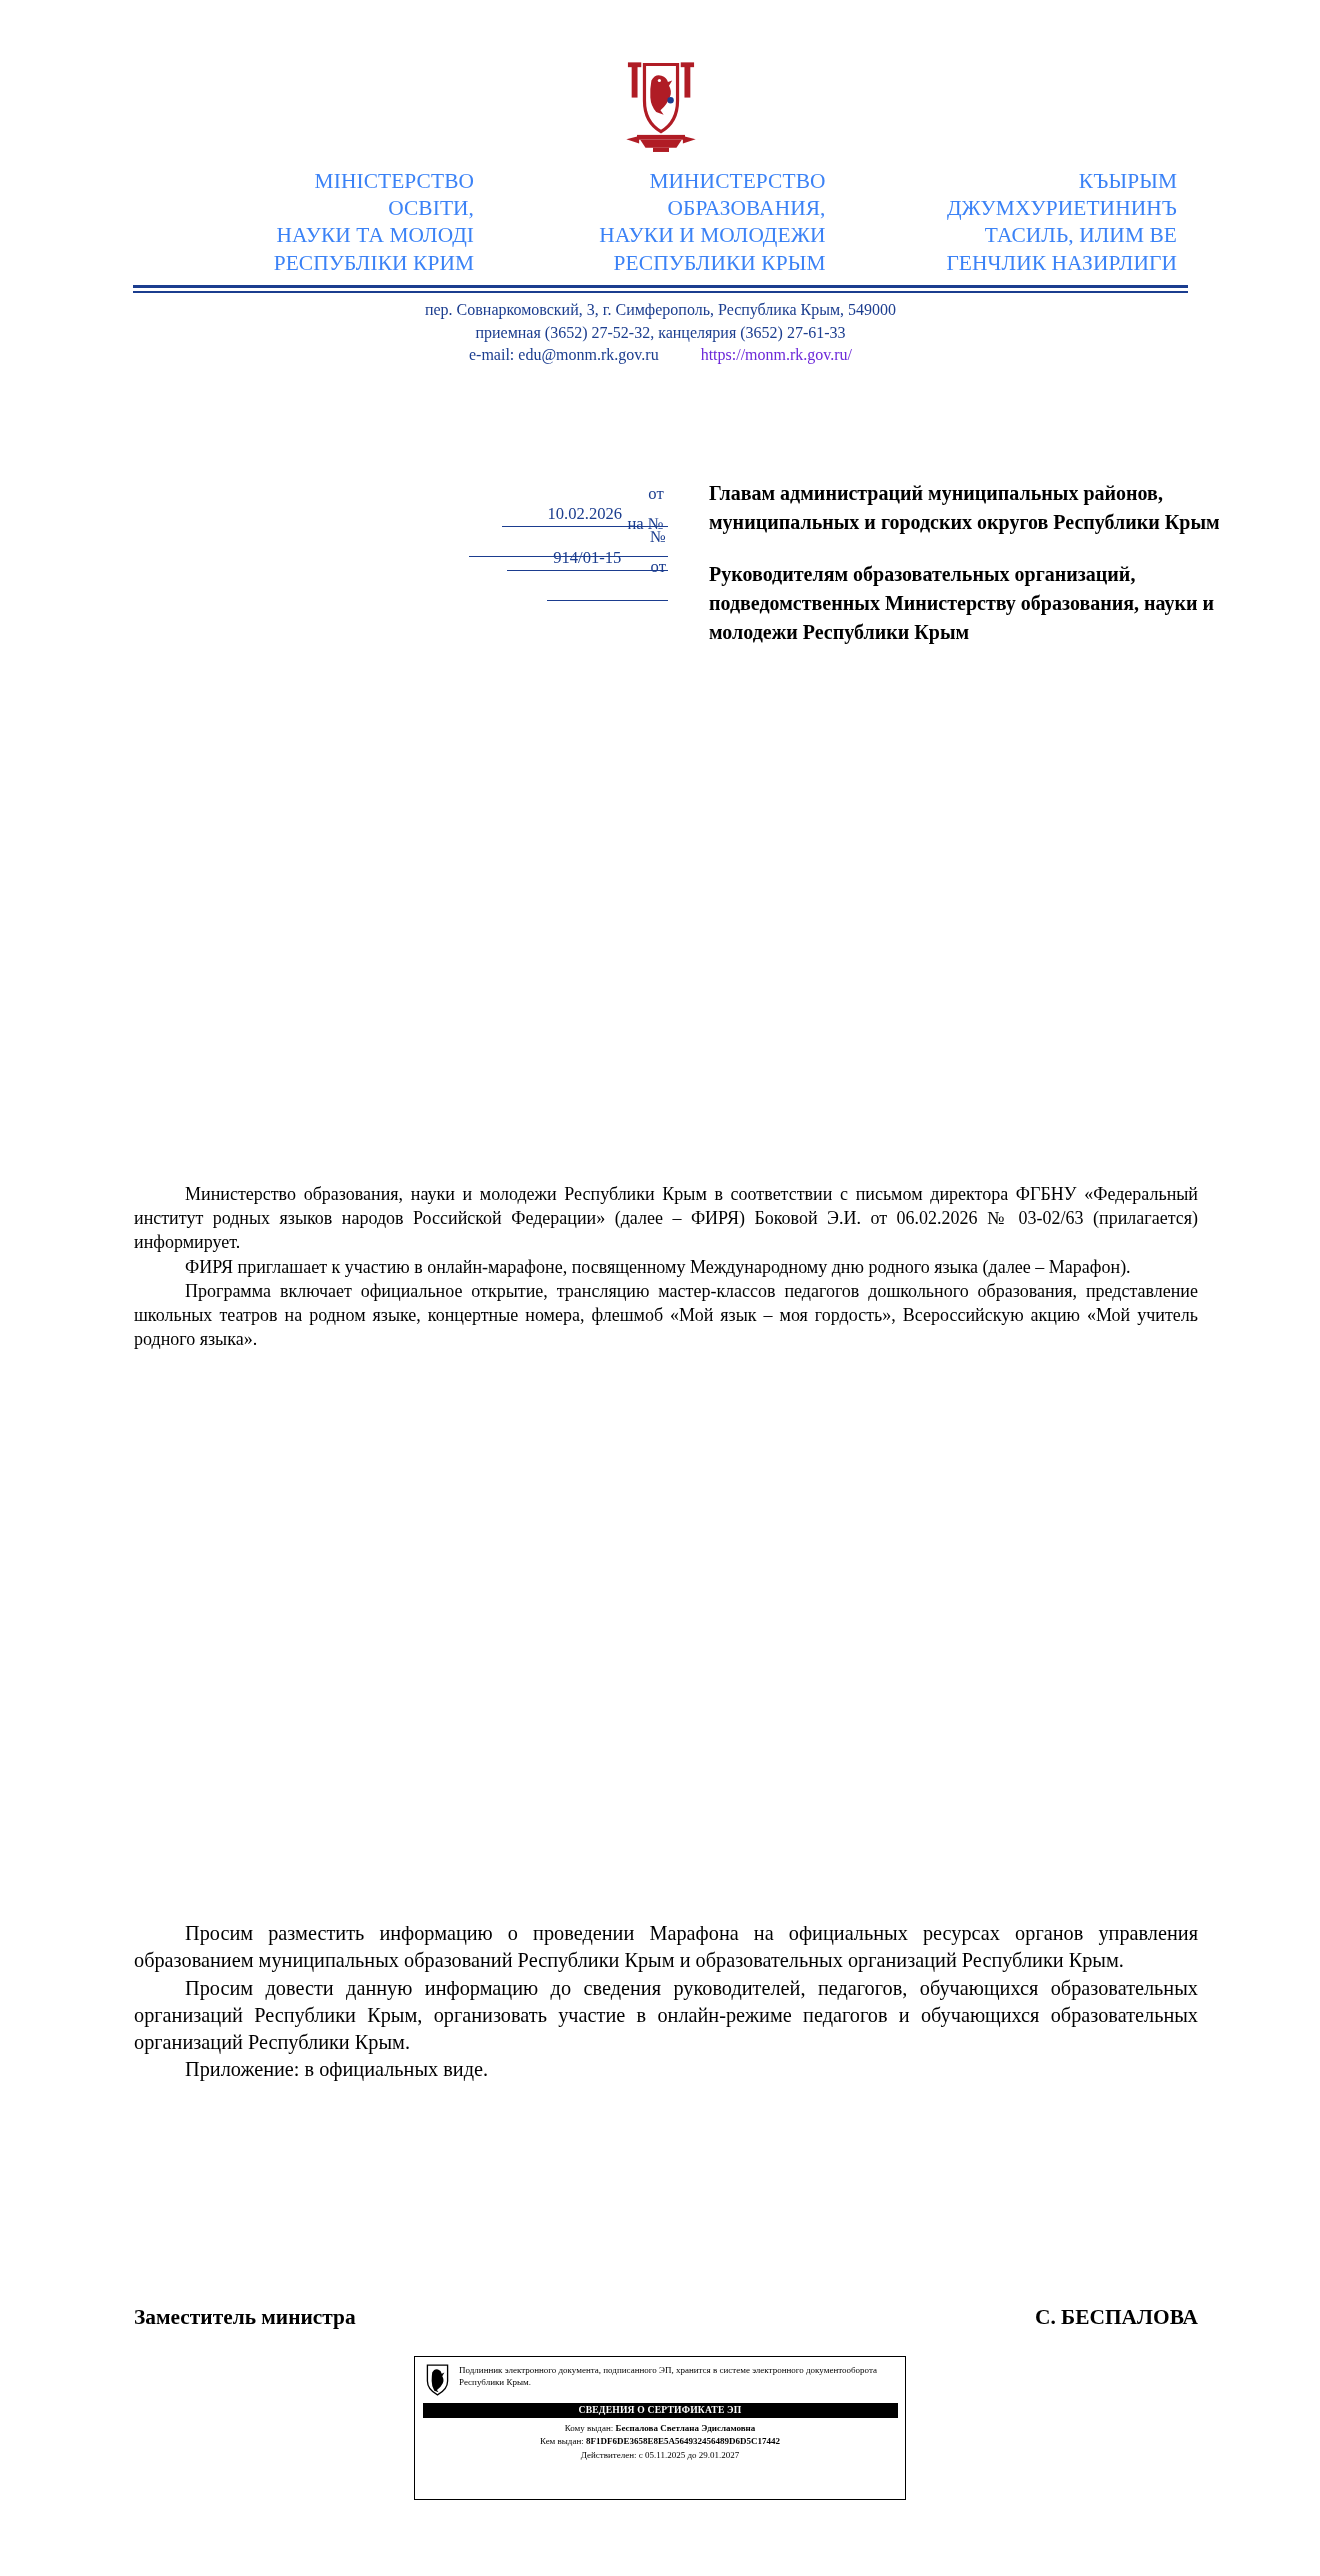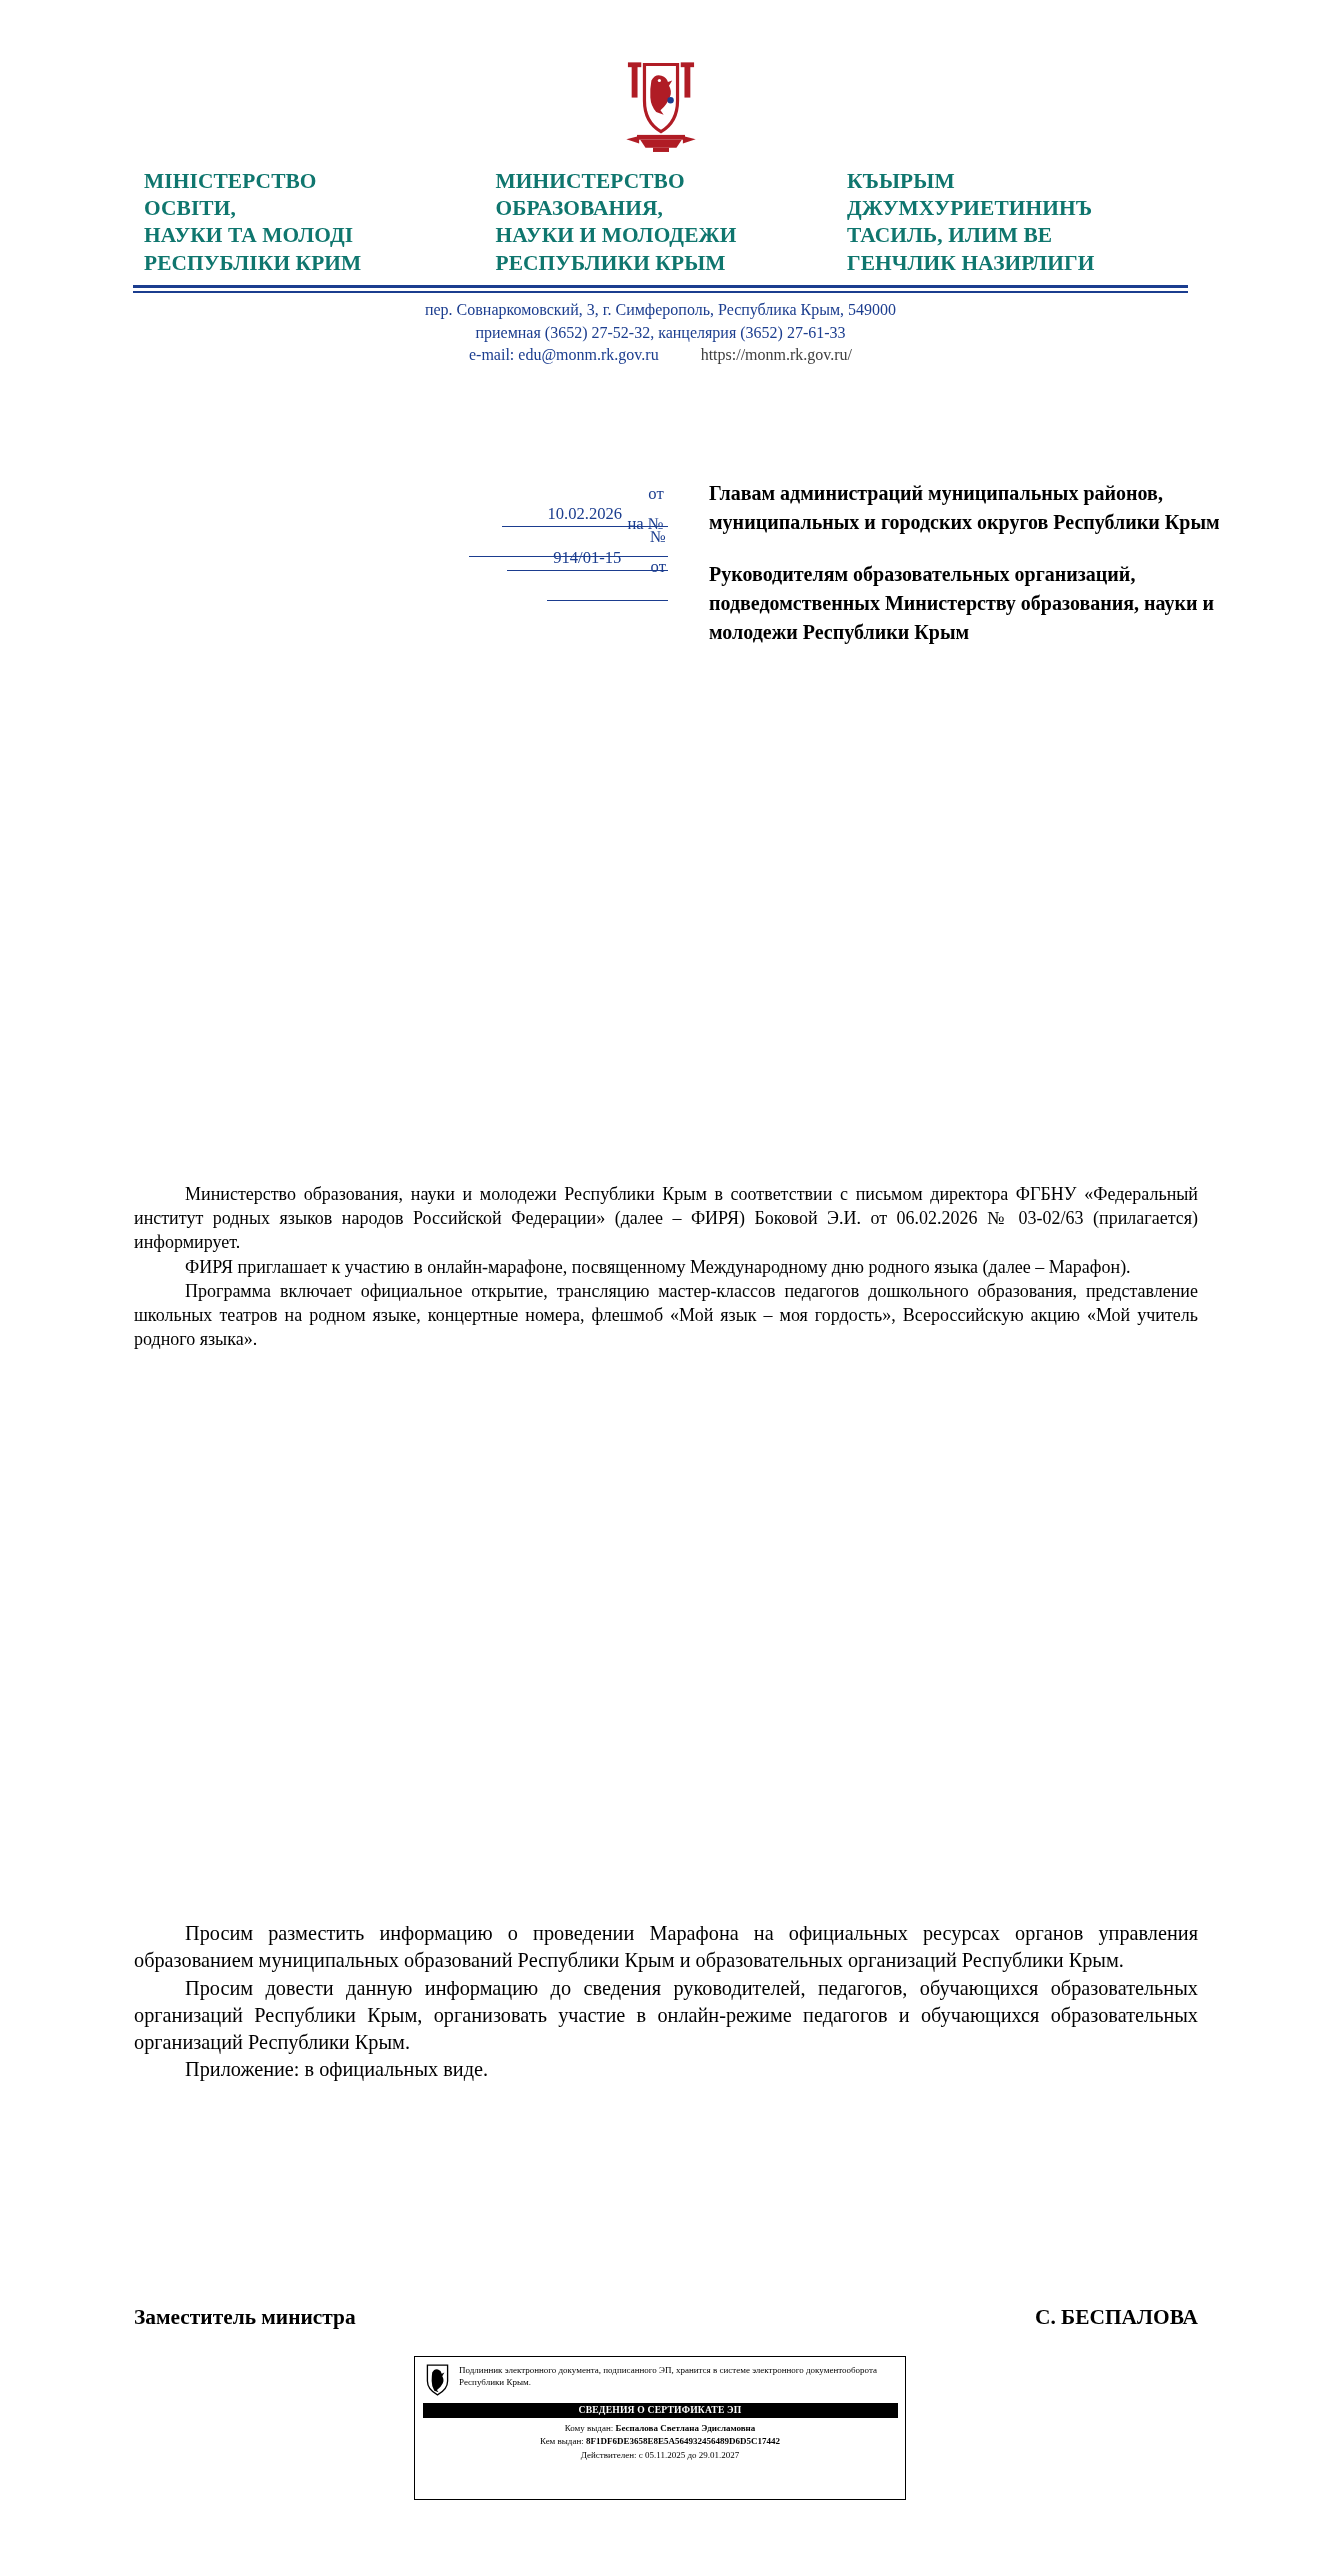--- a/index.html
+++ b/index.html
@@ -37,23 +37,23 @@
   .ministry-row {
     display: flex;
     justify-content: center;
     align-items: flex-start;
     gap: 21.4px;
     margin-top: 9.6px;
     padding: 0 144px;
   }
   .ministry-col {
     flex: 1 1 0;
-    text-align: left;
-    color: #0f766e;
-    font-weight: bold;
+    text-align: right;
+    color: #3b82f6;
+    font-weight: normal;
     font-size: 21.4px;
     line-height: 1.28;
     letter-spacing: 0.1px;
   }
   .ministry-col div { white-space: nowrap; }
 
   .rule-wrap {
     margin: 7.5px 133px 0 133px;
   }
   .rule-thick {
@@ -67,21 +67,21 @@
   }
 
   .contacts {
     margin-top: 6.4px;
     text-align: center;
     color: #1b3d8f;
     font-size: 16px;
     line-height: 1.42;
   }
   .contacts a {
-    color: #404040;
+    color: #6d28d9;
     text-decoration: none;
   }
   .contacts .email-line {
     display: flex;
     justify-content: center;
     gap: 42px;
   }
 
   
   .refblock {

